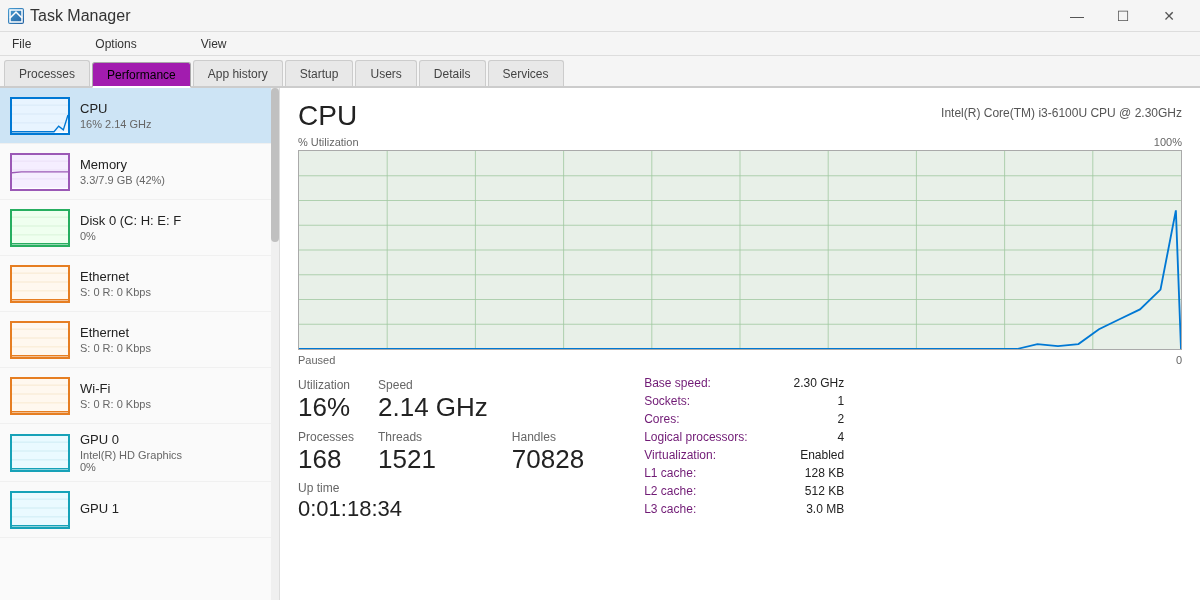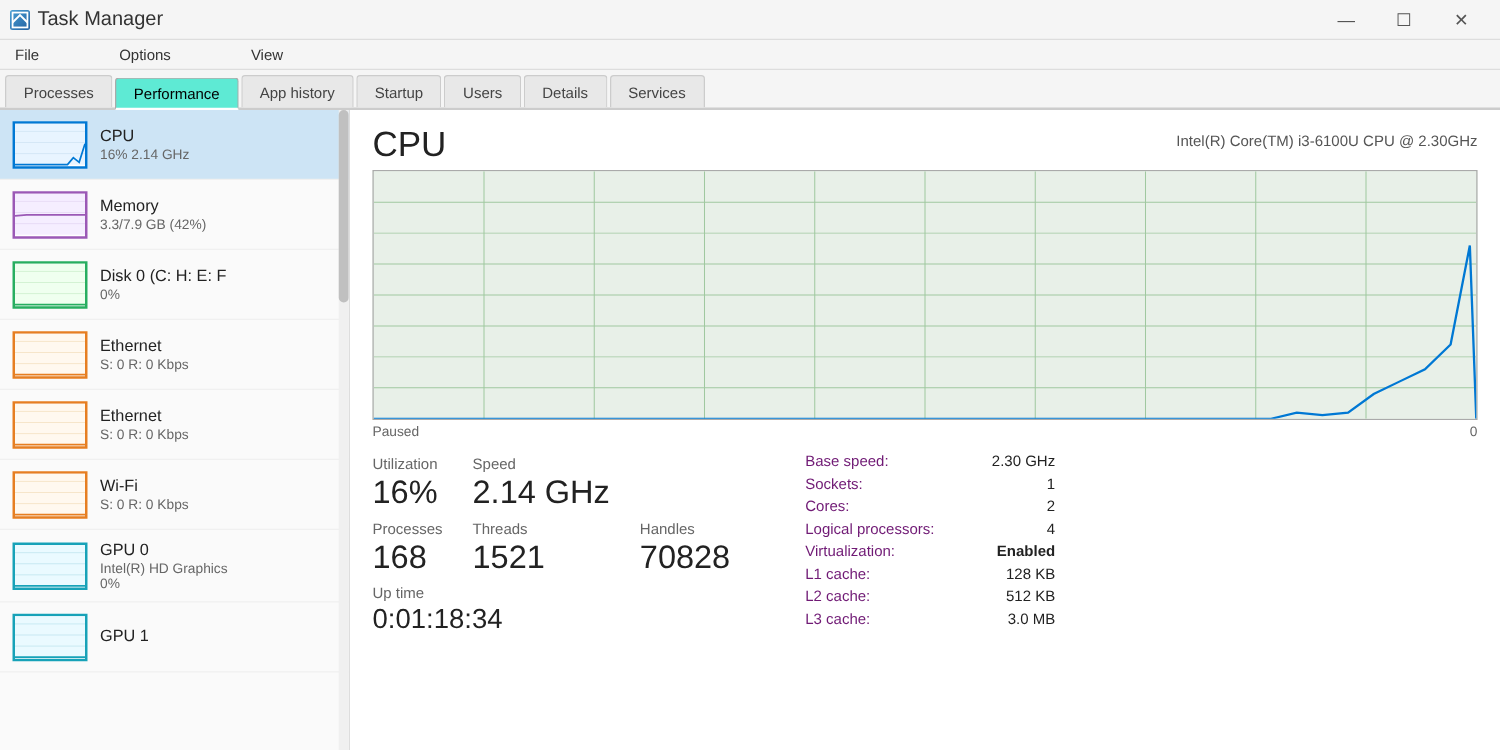--- a/index.html
+++ b/index.html
@@ -94,21 +94,21 @@
       border: 1px solid #ccc;
       border-bottom: none;
       background: #e8e8e8;
       margin-right: 2px;
       height: 26px;
       display: flex;
       align-items: center;
       border-radius: 3px 3px 0 0;
     }
     .tab.active {
-      background: #5eead4;
+      background: #a21caf;
       color: #000;
       border-color: #aaa;
       border-bottom: 2px solid #fff;
       margin-bottom: -2px;
       z-index: 1;
       text-align: center;
     }
 
     
     .main-content {
@@ -256,21 +256,21 @@
       padding-left: 20px;
     }
     .spec-row {
       display: flex;
       justify-content: space-between;
       margin-bottom: 4px;
       font-size: 12px;
     }
     .spec-key { color: #701a75; }
     .spec-val { color: #222; font-weight: 500; }
-    .spec-val.bold { font-weight: 700; }
+    .spec-val.bold { font-weight: 400; }
   </style>
 </head>
 <body>
 
 <div class="titlebar">
   <div class="titlebar-icon">
     <svg width="14" height="14" viewBox="0 0 14 14">
       <rect x="1" y="1" width="12" height="12" fill="none" stroke="#fff" stroke-width="1.5"></rect>
       <path d="M1 9 L7 3 L13 9" fill="none" stroke="#fff" stroke-width="1.5"></path>
     </svg>
@@ -441,20 +441,24 @@
       <div class="scrollbar-thumb"></div>
     </div>
   </div>
 
   <div class="detail-panel">
     <div class="cpu-header">
       <div class="cpu-title">CPU</div>
       <div class="cpu-model">Intel(R) Core(TM) i3-6100U CPU @ 2.30GHz</div>
     </div>
 
+    <div class="chart-label-row">
+      <span>% Utilization</span>
+      <span>100%</span>
+    </div>
 
     <div class="cpu-chart-container">
       <svg viewBox="0 0 860 200" preserveAspectRatio="none" width="100%" height="100%">
         <rect width="860" height="200" fill="#e8f0e8"></rect>
 
         <line x1="0" y1="25" x2="860" y2="25" stroke="#a0c8a0" stroke-width="0.8"></line>
         <line x1="0" y1="50" x2="860" y2="50" stroke="#a0c8a0" stroke-width="0.8"></line>
         <line x1="0" y1="75" x2="860" y2="75" stroke="#a0c8a0" stroke-width="0.8"></line>
         <line x1="0" y1="100" x2="860" y2="100" stroke="#a0c8a0" stroke-width="0.8"></line>
         <line x1="0" y1="125" x2="860" y2="125" stroke="#a0c8a0" stroke-width="0.8"></line>

